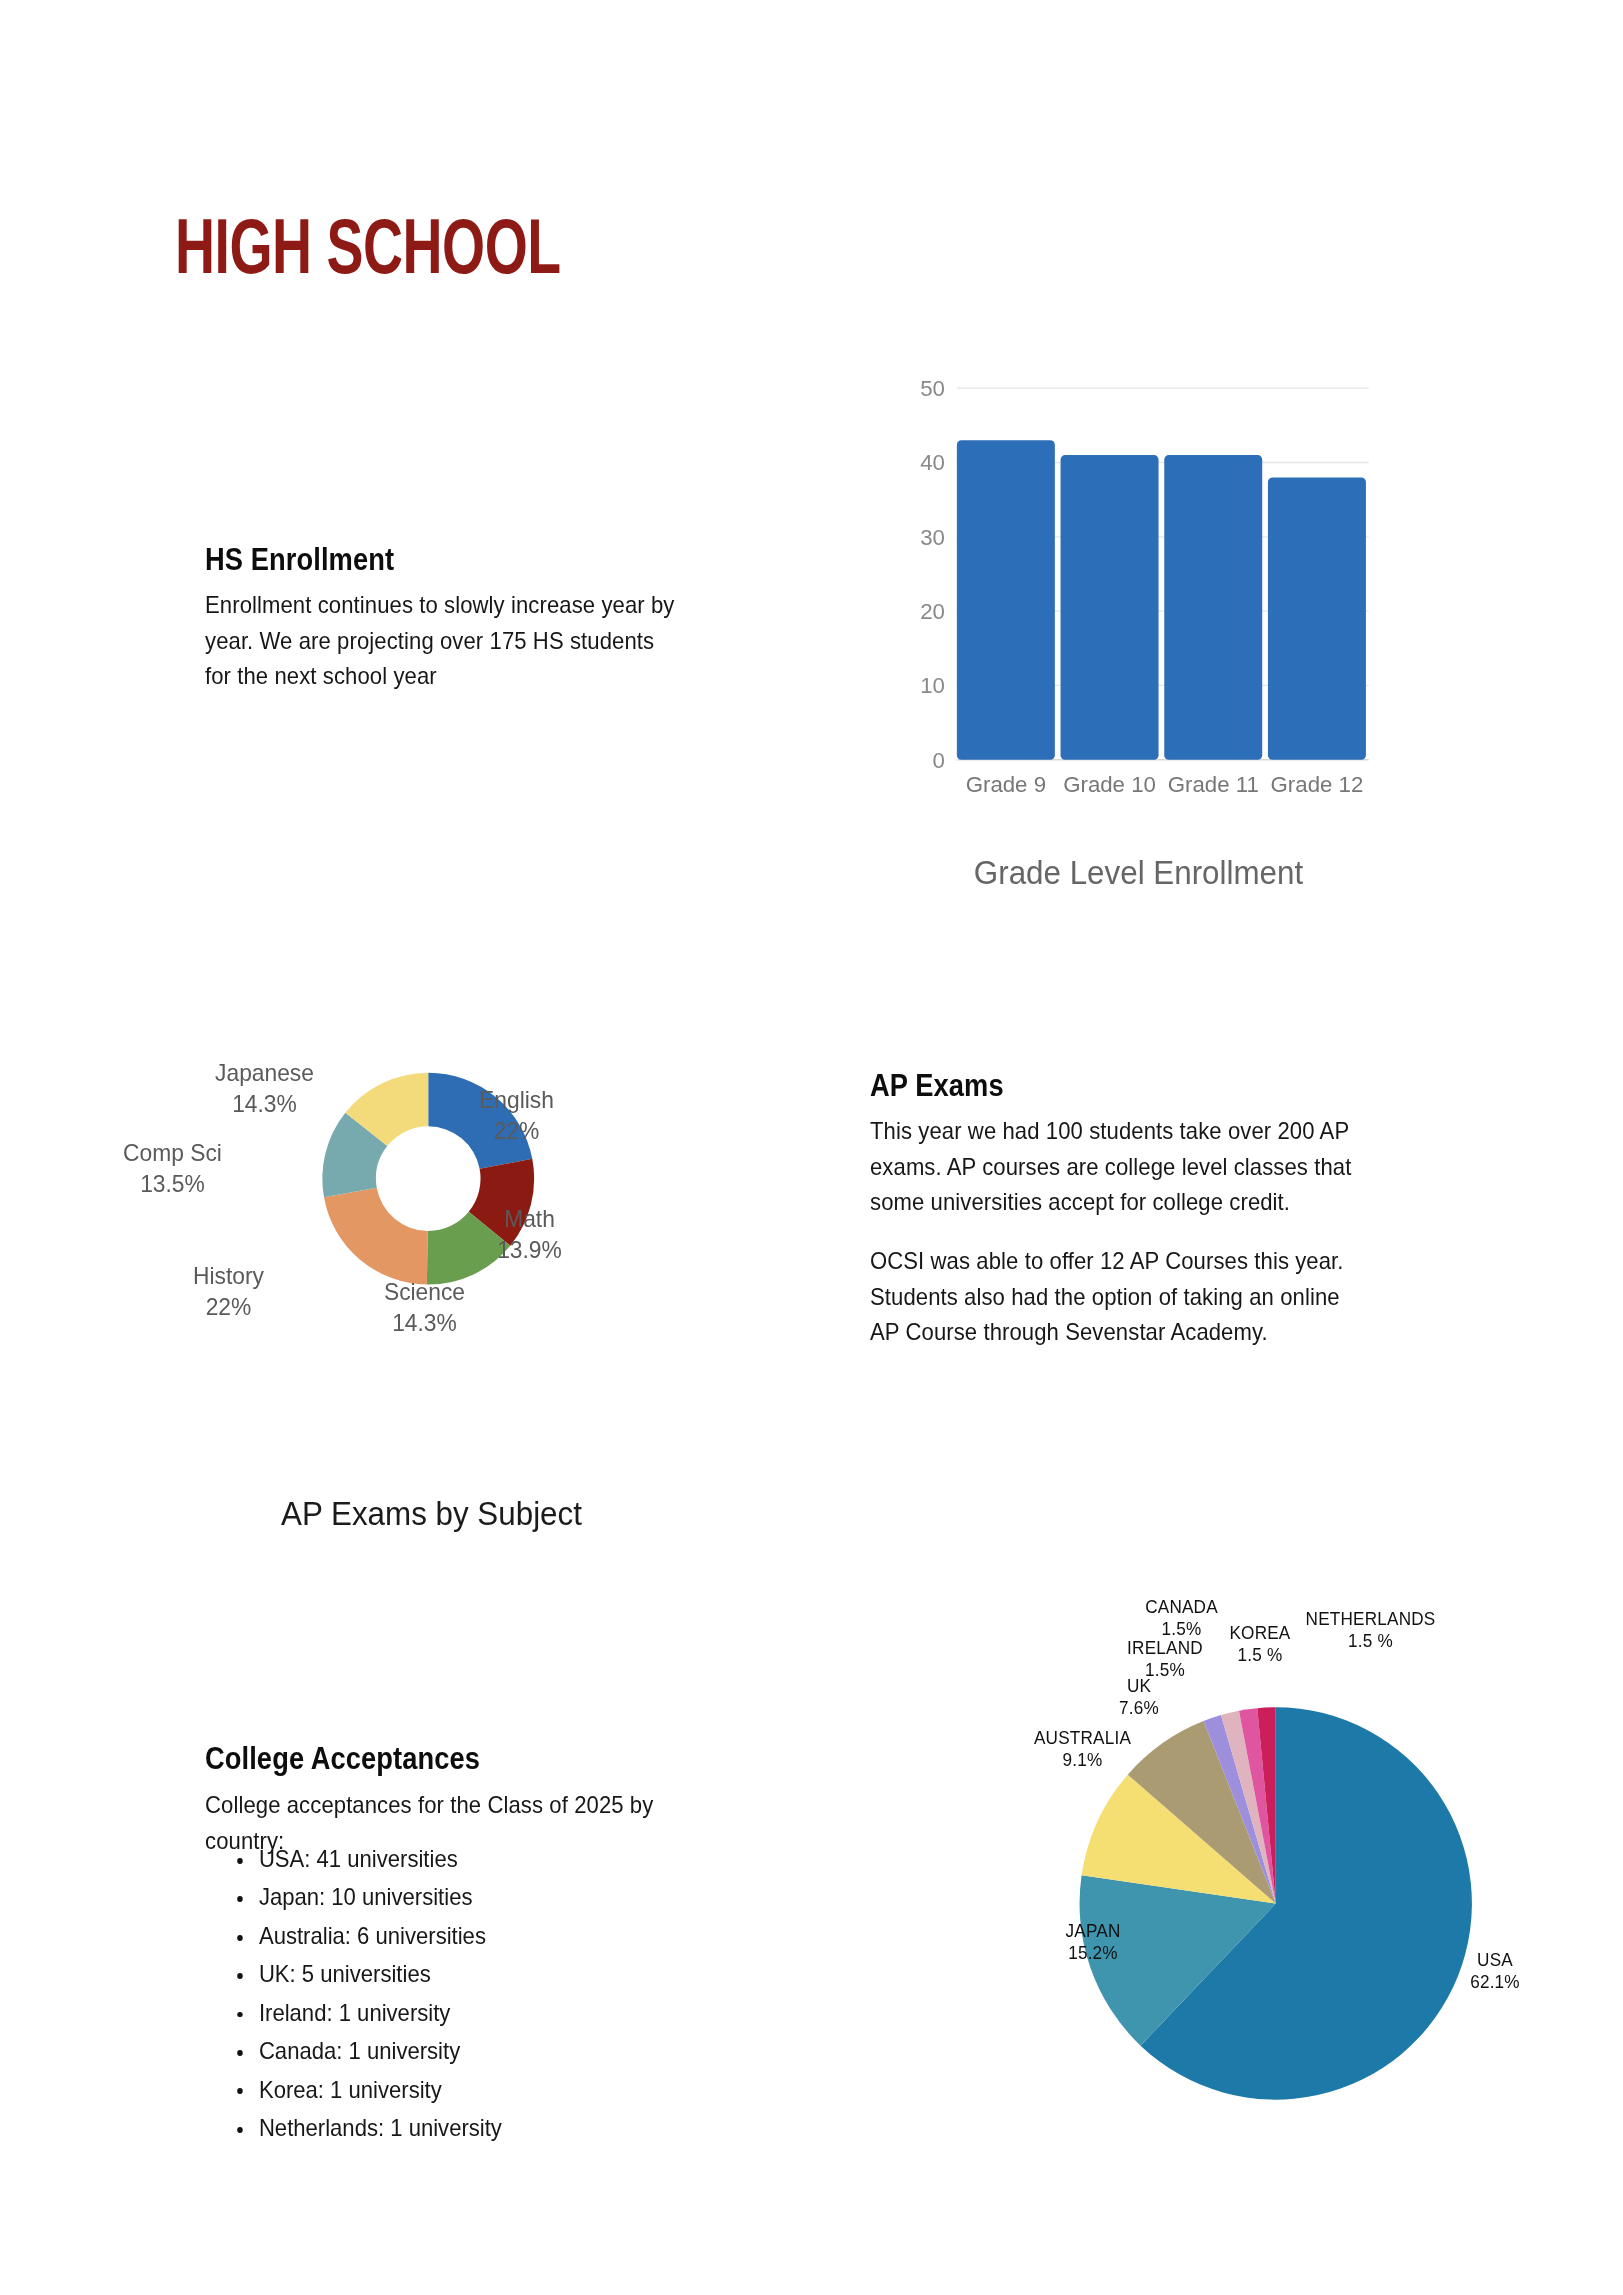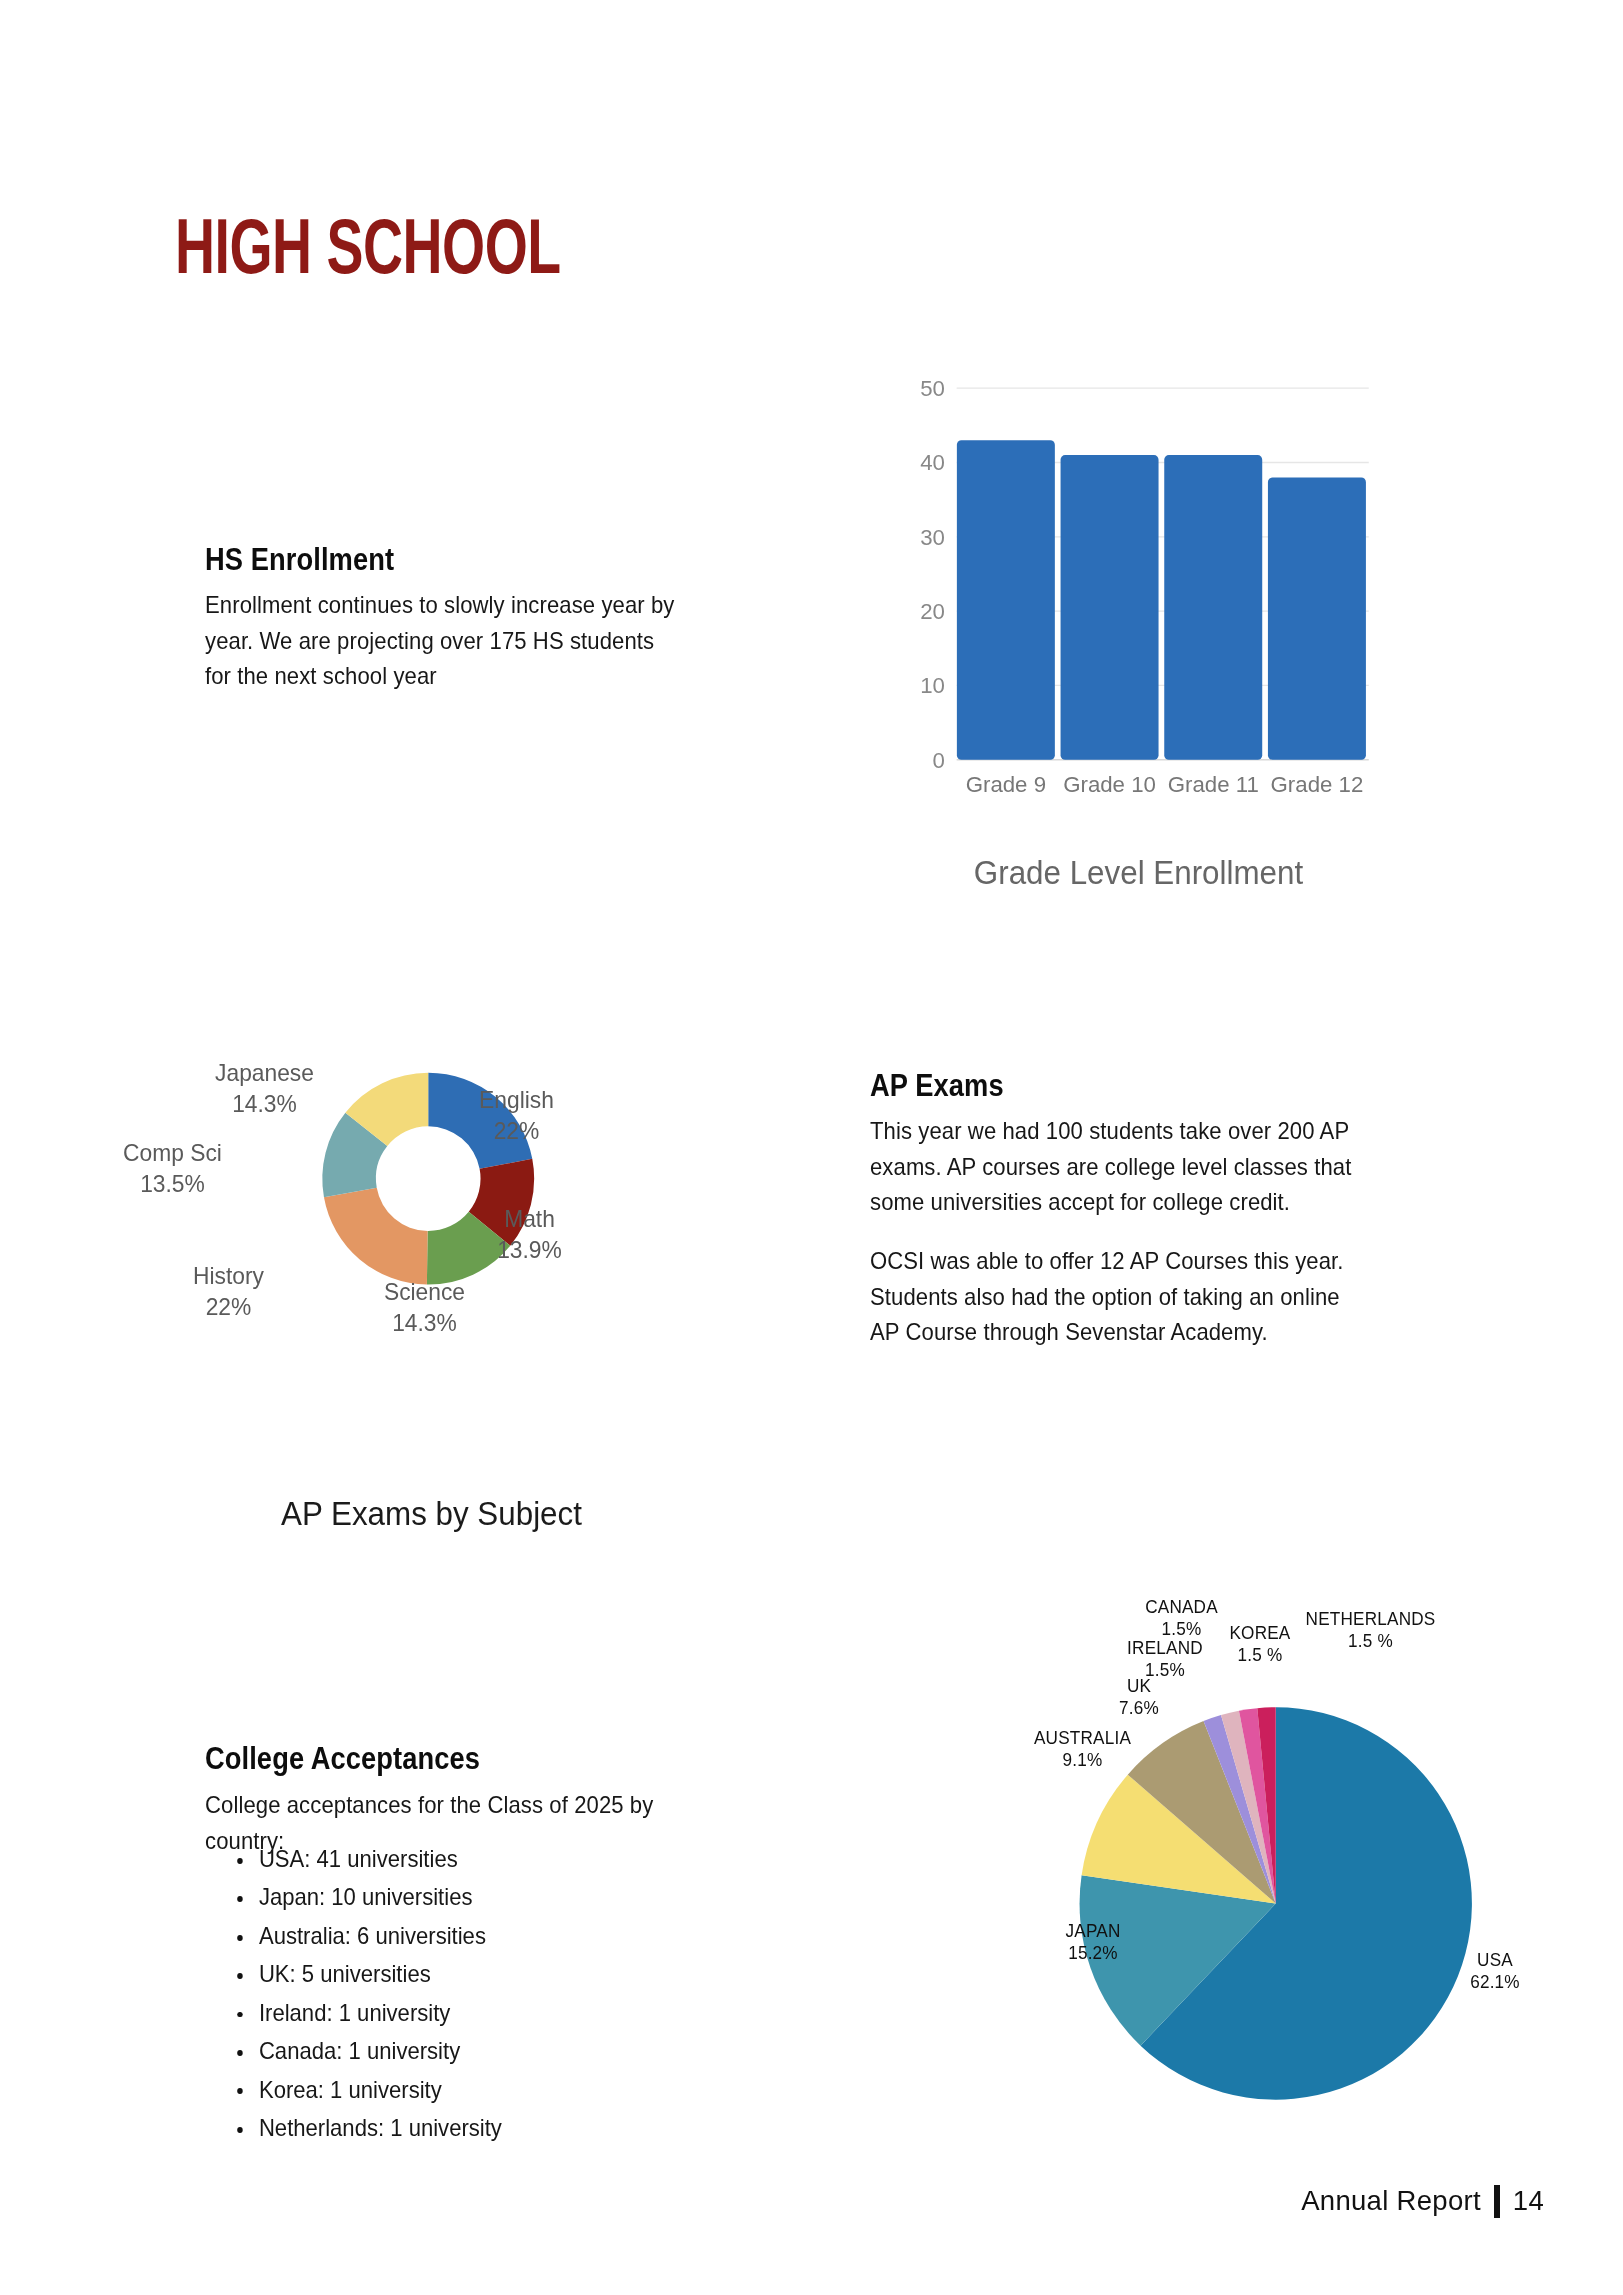--- a/index.html
+++ b/index.html
@@ -328,20 +328,15 @@
           <div>KOREA</div>
           <div>1.5 %</div>
         </div>
         <div class="pie-label" style="left: 376px; top: 11.8px; width: 183px;">
           <div>NETHERLANDS</div>
           <div>1.5 %</div>
         </div>
       </div>
   </div>
 
-  <div id="footer">
-    <span>Annual Report</span>
-    <span id="footer-rule"></span>
-    <span>14</span>
-  </div>
 
 </div>
 
 
 </body></html>

